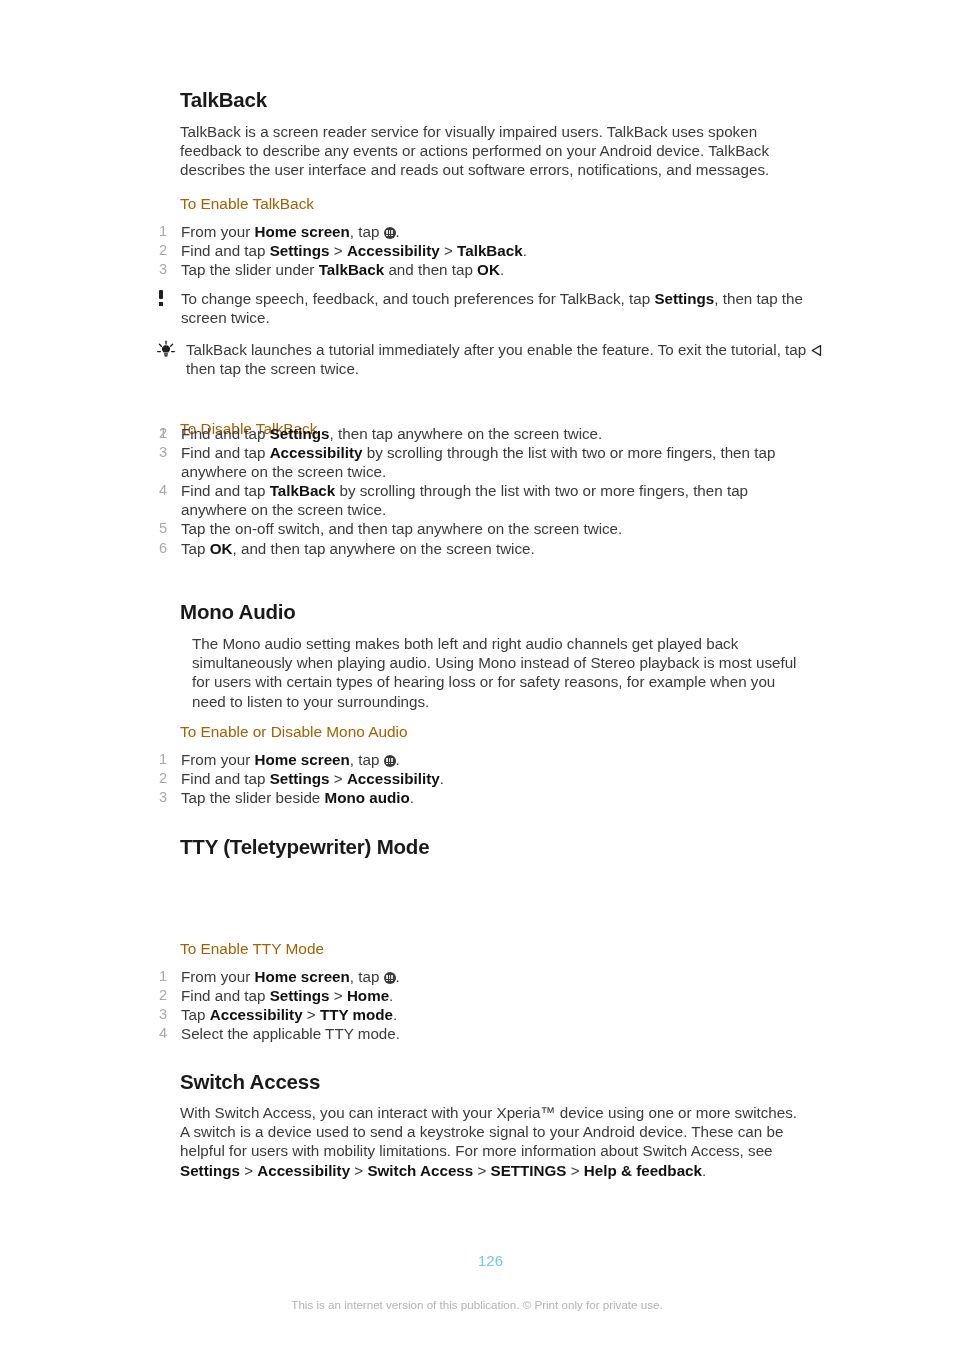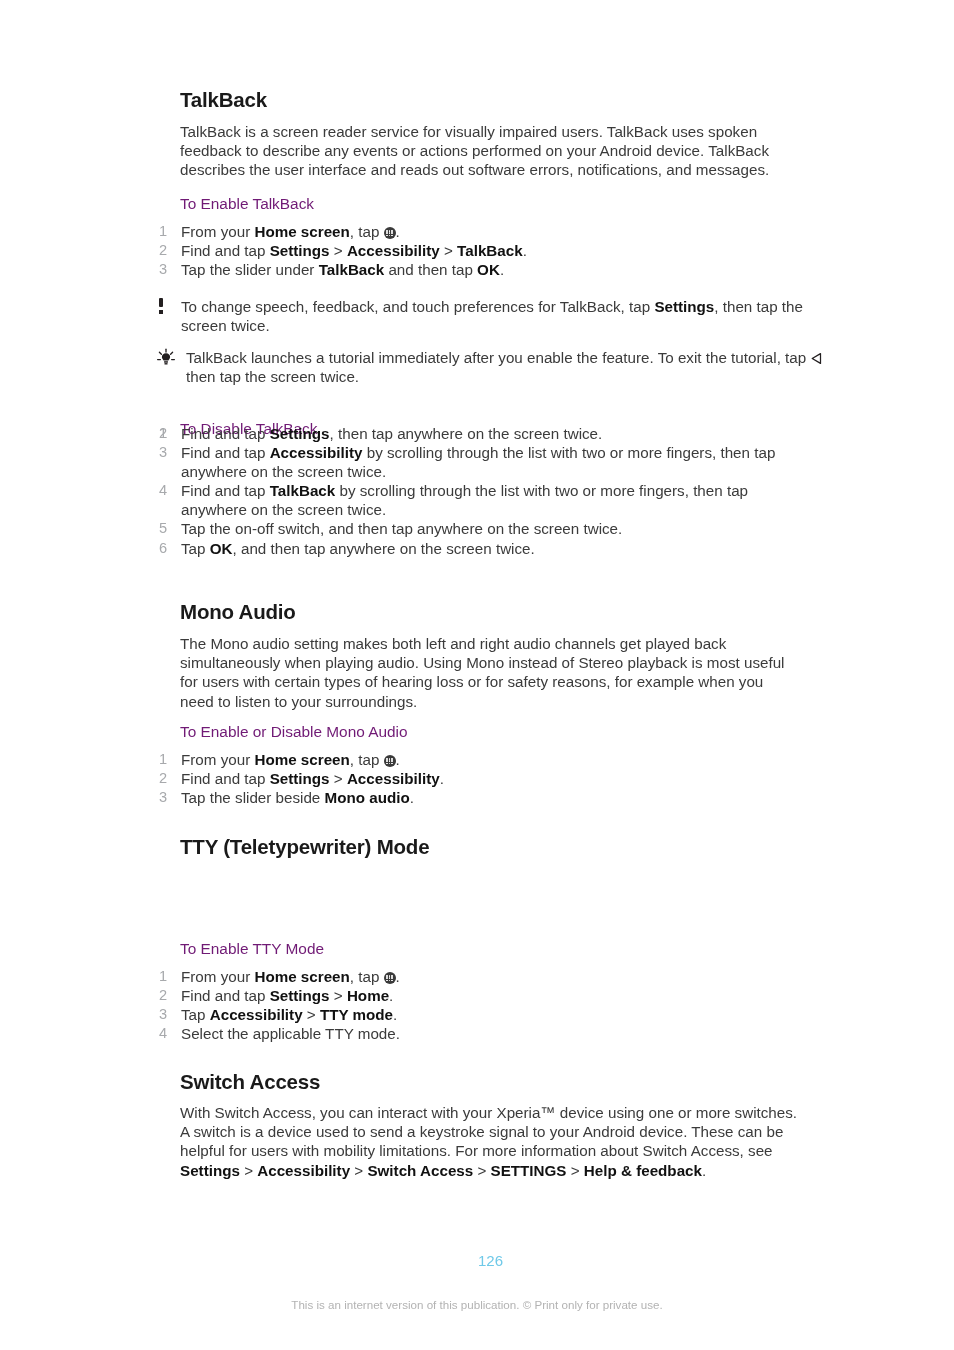--- a/index.html
+++ b/index.html
@@ -33,21 +33,21 @@
   }
   .body-para {
     font-size: 15.2px;
     line-height: 19.2px;
     color: #3b3b3b;
     margin: 0;
     max-width: 620px;
   }
   .sub-head {
     font-size: 15.4px;
-    color: #701a75;
+    color: #a16207;
     margin: 0;
     line-height: 1.2;
   }
 
   
   ol.steps {
     list-style: none;
     margin: 0;
     padding: 0;
   }
@@ -70,21 +70,20 @@
   }
 
   
   .callout {
     position: relative;
     padding-left: 36px;
     font-size: 15.2px;
     line-height: 19.2px;
     color: #3b3b3b;
     max-width: 650px;
-    margin-top: 8px;
   }
   .callout .glyph {
     position: absolute;
     left: 5px;
     top: 0px;
     width: 22px;
     height: 20px;
   }
 
   
@@ -212,21 +211,21 @@
       <li><span class="num">1</span></li>
       <li><span class="num">2</span><span><span>Find and tap </span><span style="font-weight: bold; color: rgb(17, 17, 17);">Settings</span><span>, then tap anywhere on the screen twice.</span></span></li>
       <li><span class="num">3</span><span><span>Find and tap </span><span style="font-weight: bold; color: rgb(17, 17, 17);">Accessibility</span><span> by scrolling through the list with two or more fingers, then tap anywhere on the screen twice.</span></span></li>
       <li><span class="num">4</span><span><span>Find and tap </span><span style="font-weight: bold; color: rgb(17, 17, 17);">TalkBack</span><span> by scrolling through the list with two or more fingers, then tap anywhere on the screen twice.</span></span></li>
       <li><span class="num">5</span><span><span>Tap the on-off switch, and then tap anywhere on the screen twice.</span></span></li>
       <li><span class="num">6</span><span><span>Tap </span><span style="font-weight: bold; color: rgb(17, 17, 17);">OK</span><span>, and then tap anywhere on the screen twice.</span></span></li>
     </ol>
 
   <h1 class="section-title abs" style="left:180px; top:600px;">Mono Audio</h1>
 
-  <p class="body-para abs" style="left:180px; top:634px; width:620px;">The Mono audio setting makes both left and right audio channels get played back simultaneously when playing audio. Using Mono instead of Stereo playback is most useful for users with certain types of hearing loss or for safety reasons, for example when you need to listen to your surroundings.</p>
+  <p class="body-para abs" style="left:192px; top:634px; width:620px;">The Mono audio setting makes both left and right audio channels get played back simultaneously when playing audio. Using Mono instead of Stereo playback is most useful for users with certain types of hearing loss or for safety reasons, for example when you need to listen to your surroundings.</p>
 
   <div class="sub-head abs" style="left:180px; top:723px;">To Enable or Disable Mono Audio</div>
 
   <ol class="steps abs" style="left:145px; top:750px;">
       <li><span class="num">1</span><span><span>From your </span><span style="font-weight: bold; color: rgb(17, 17, 17);">Home screen</span><span>, tap </span><span class="ico-appdrawer"><i></i><i></i><i></i><i></i><i></i><i></i><i></i><i></i><i></i></span><span>.</span></span></li>
       <li><span class="num">2</span><span><span>Find and tap </span><span style="font-weight: bold; color: rgb(17, 17, 17);">Settings</span><span> &gt; </span><span style="font-weight: bold; color: rgb(17, 17, 17);">Accessibility</span><span>.</span></span></li>
       <li><span class="num">3</span><span><span>Tap the slider beside </span><span style="font-weight: bold; color: rgb(17, 17, 17);">Mono audio</span><span>.</span></span></li>
     </ol>
 
   <h1 class="section-title abs" style="left:180px; top:835px;">TTY (Teletypewriter) Mode</h1>

